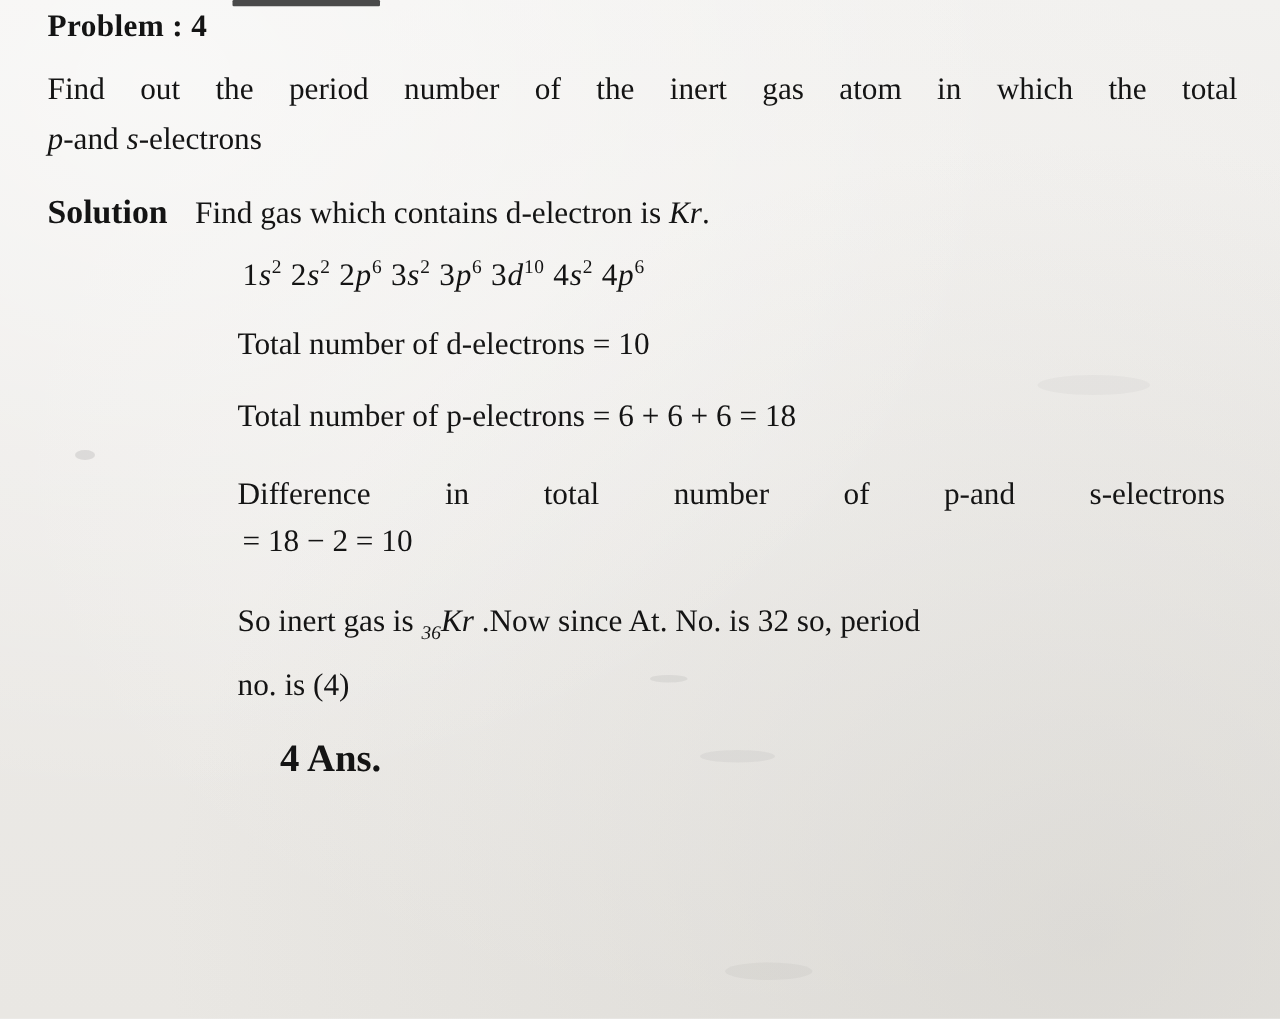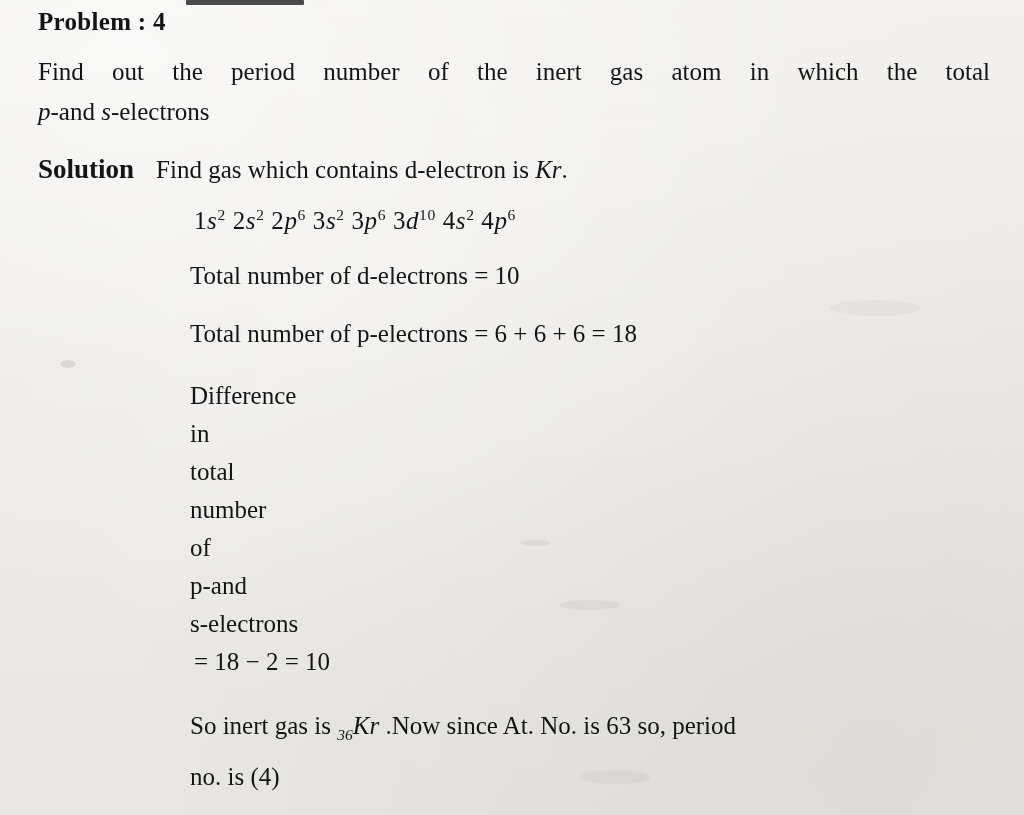--- a/index.html
+++ b/index.html
@@ -113,21 +113,20 @@
     margin-top: 26px;
     margin-left: 152px;
     width: 800px;
     font-size: 25px;
     line-height: 38px;
   }
   .diff-line1 {
     display: flex;
     justify-content: space-between;
     width: 790px;
-    flex-direction: column;
   }
   .diff-line2 {
     margin-left: 4px;
   }
 
   .final {
     margin-top: 26px;
     margin-left: 152px;
     font-size: 25px;
     line-height: 38px;
@@ -212,21 +211,21 @@
         <span>total</span>
         <span>number</span>
         <span>of</span>
         <span>p-and</span>
         <span>s-electrons</span>
       </div>
       <div class="diff-line2">= 18 − 2 = 10</div>
     </div>
 
     <div class="final">
-      <span>So inert gas is  </span><span class="nowrap"><sub>36</sub><span class="italic">Kr</span></span><span> .Now since At. No. is 63 so, period</span>
+      <span>So inert gas is  </span><span class="nowrap"><sub>36</sub><span class="italic">Kr</span></span><span> .Now since At. No. is 32 so, period</span>
     </div>
 
     <div class="final2">no. is (4)</div>
 
     <div class="ans">4 Ans.</div>
 
   </div>
 </div>
 
 </body></html>

